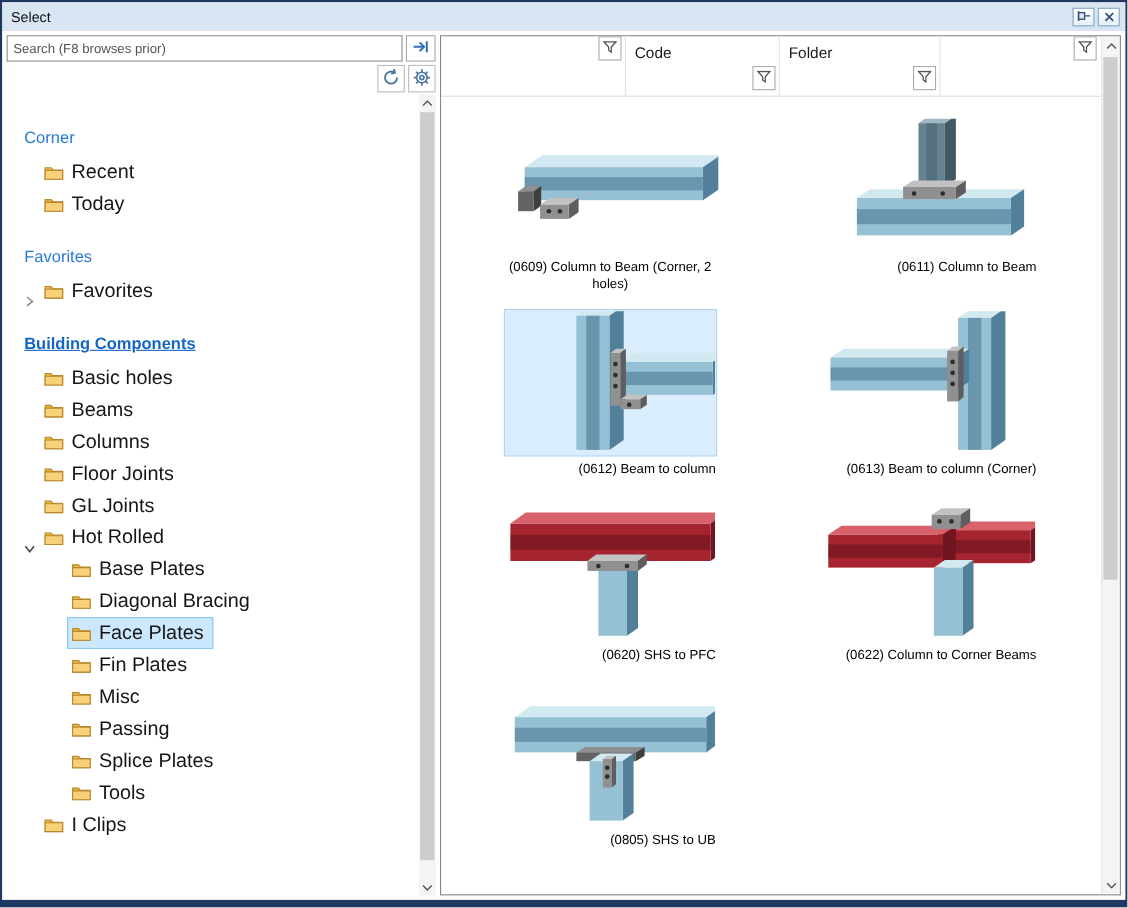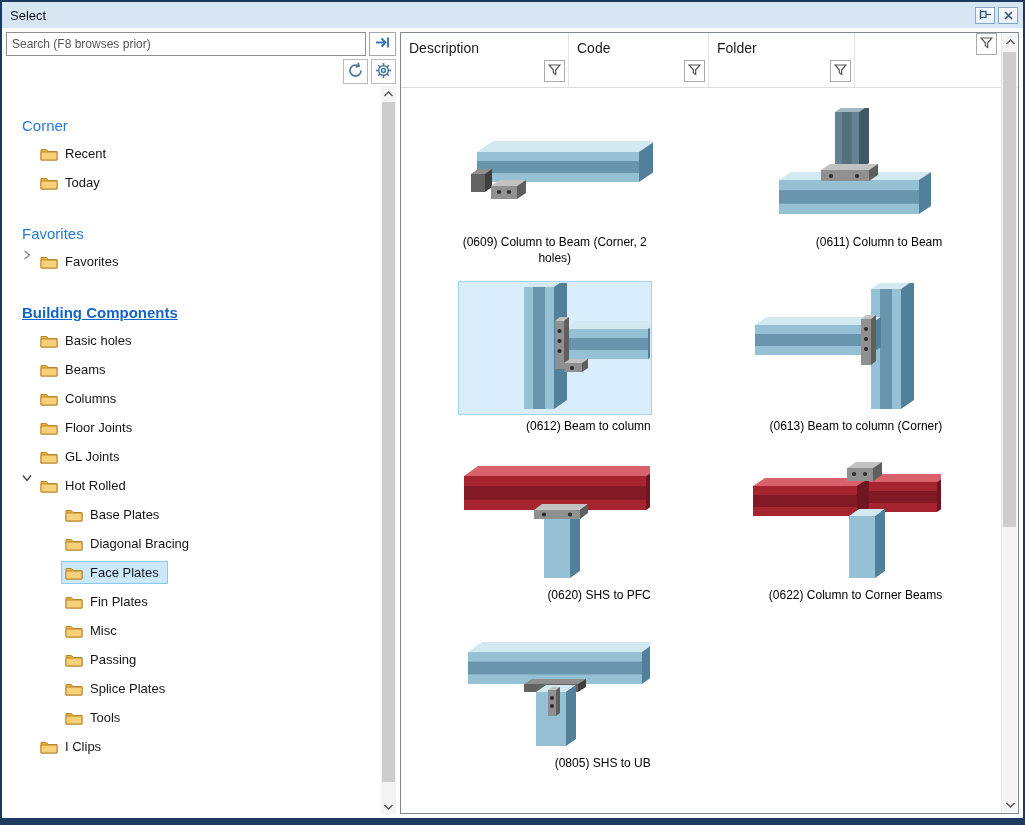--- a/index.html
+++ b/index.html
@@ -19,21 +19,21 @@
   .search-input{flex:1;border:1px solid #8f8f8f;font:12px "Liberation Sans",sans-serif;padding:0 5px;color:#222;}
   .search-input::placeholder{color:#555;}
   .go-btn{width:27px;border:1px solid #a8a8a8;background:#fff;display:flex;align-items:center;justify-content:center;padding:0;}
   .tools-row{display:flex;justify-content:flex-end;gap:3px;margin-top:3px;}
   .tool-btn{width:25px;height:25px;border:1px solid #bbb;background:#fff;display:flex;align-items:center;justify-content:center;padding:0;}
   .tree-area{flex:1;display:flex;min-height:0;margin-top:2px;}
   .tree{flex:1;overflow:hidden;padding:22px 0 0 12px;}
   .tree-header{font-size:15px;color:#2779d2;margin:24px 0 6px 4px;line-height:20px;}
   .tree-header:first-child{margin-top:8px;}
   .tree-header.bold{font-weight:bold;color:#1565c8;text-decoration:underline;}
-  .tree-row{display:flex;align-items:flex-start;height:29px;font-size:13px;color:#151515;}
+  .tree-row{display:flex;align-items:flex-end;height:29px;font-size:18px;color:#151515;}
   .tree-row .chev{width:18px;flex:0 0 18px;display:flex;align-items:center;justify-content:center;}
   .tree-row.lvl2{margin-left:25px;}
   .row-inner{display:flex;align-items:center;padding:3px 8px 3px 3px;border:1px solid transparent;}
   .row-inner.selected{background:#cce8ff;border-color:#8ec7ef;}
   .folder{margin-right:7px;display:flex;}
 
   
   .vscroll{width:15px;flex:0 0 15px;background:#f4f4f4;position:relative;}
   .sb-arrow{position:absolute;left:0;width:15px;height:15px;display:flex;align-items:center;justify-content:center;}
   .sb-arrow.up{top:0;}
@@ -368,21 +368,20 @@
                 <path d="M0.5 1 L4.5 5 L8.5 1" fill="none" stroke="#555" stroke-width="1.3"></path>
               </svg>
             </div>
         </div>
       </div>
     </div>
 
     <div class="right">
       <div class="grid-header" id="gridHeader">
           <div class="gh-col" style="width: 168px;">
-            <div class="gh-label">Description</div>
             <div class="gh-filter">
               <button class="funnel-btn">
                 <span><svg width="13" height="12" viewBox="0 0 13 12">
                     <path d="M1 1 h11 l-4.3 4.8 v4.7 l-2.4 -1.9 V5.8 Z" fill="none" stroke="#555" stroke-width="1.2"></path>
                   </svg></span>
               </button>
             </div>
           </div>
           <div class="gh-col" style="width: 140px;">
             <div class="gh-label">Code</div>

